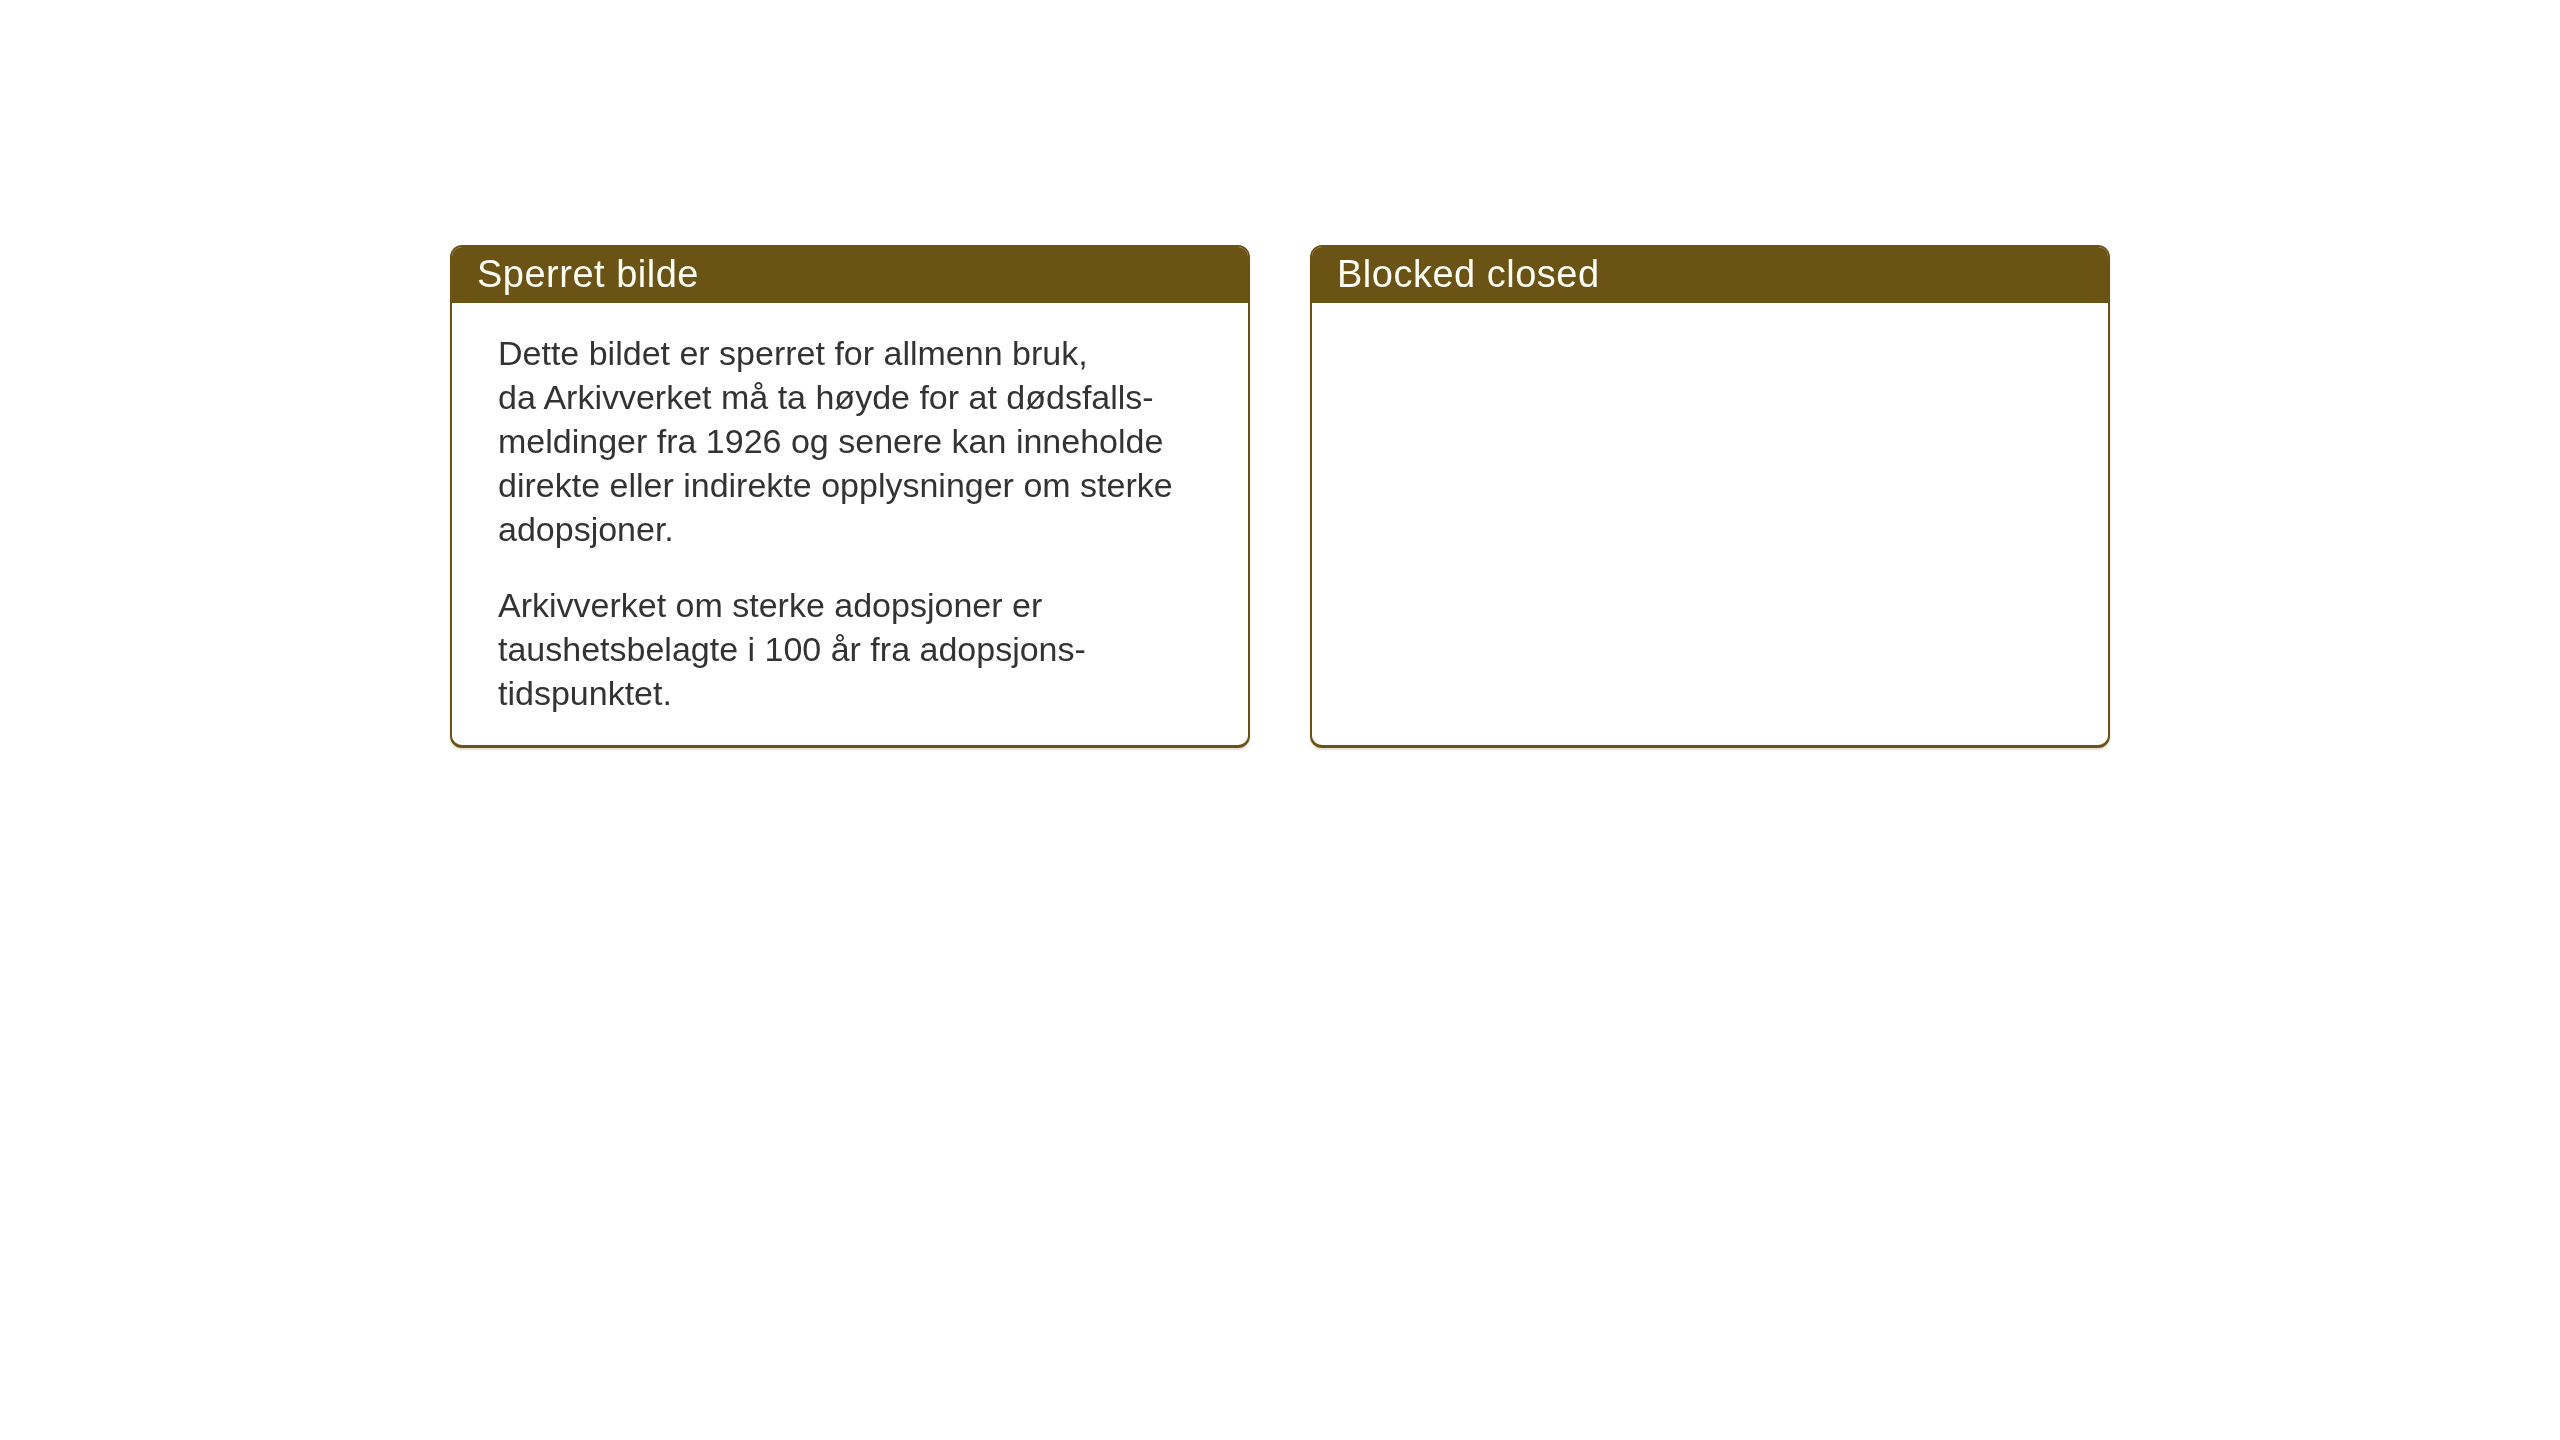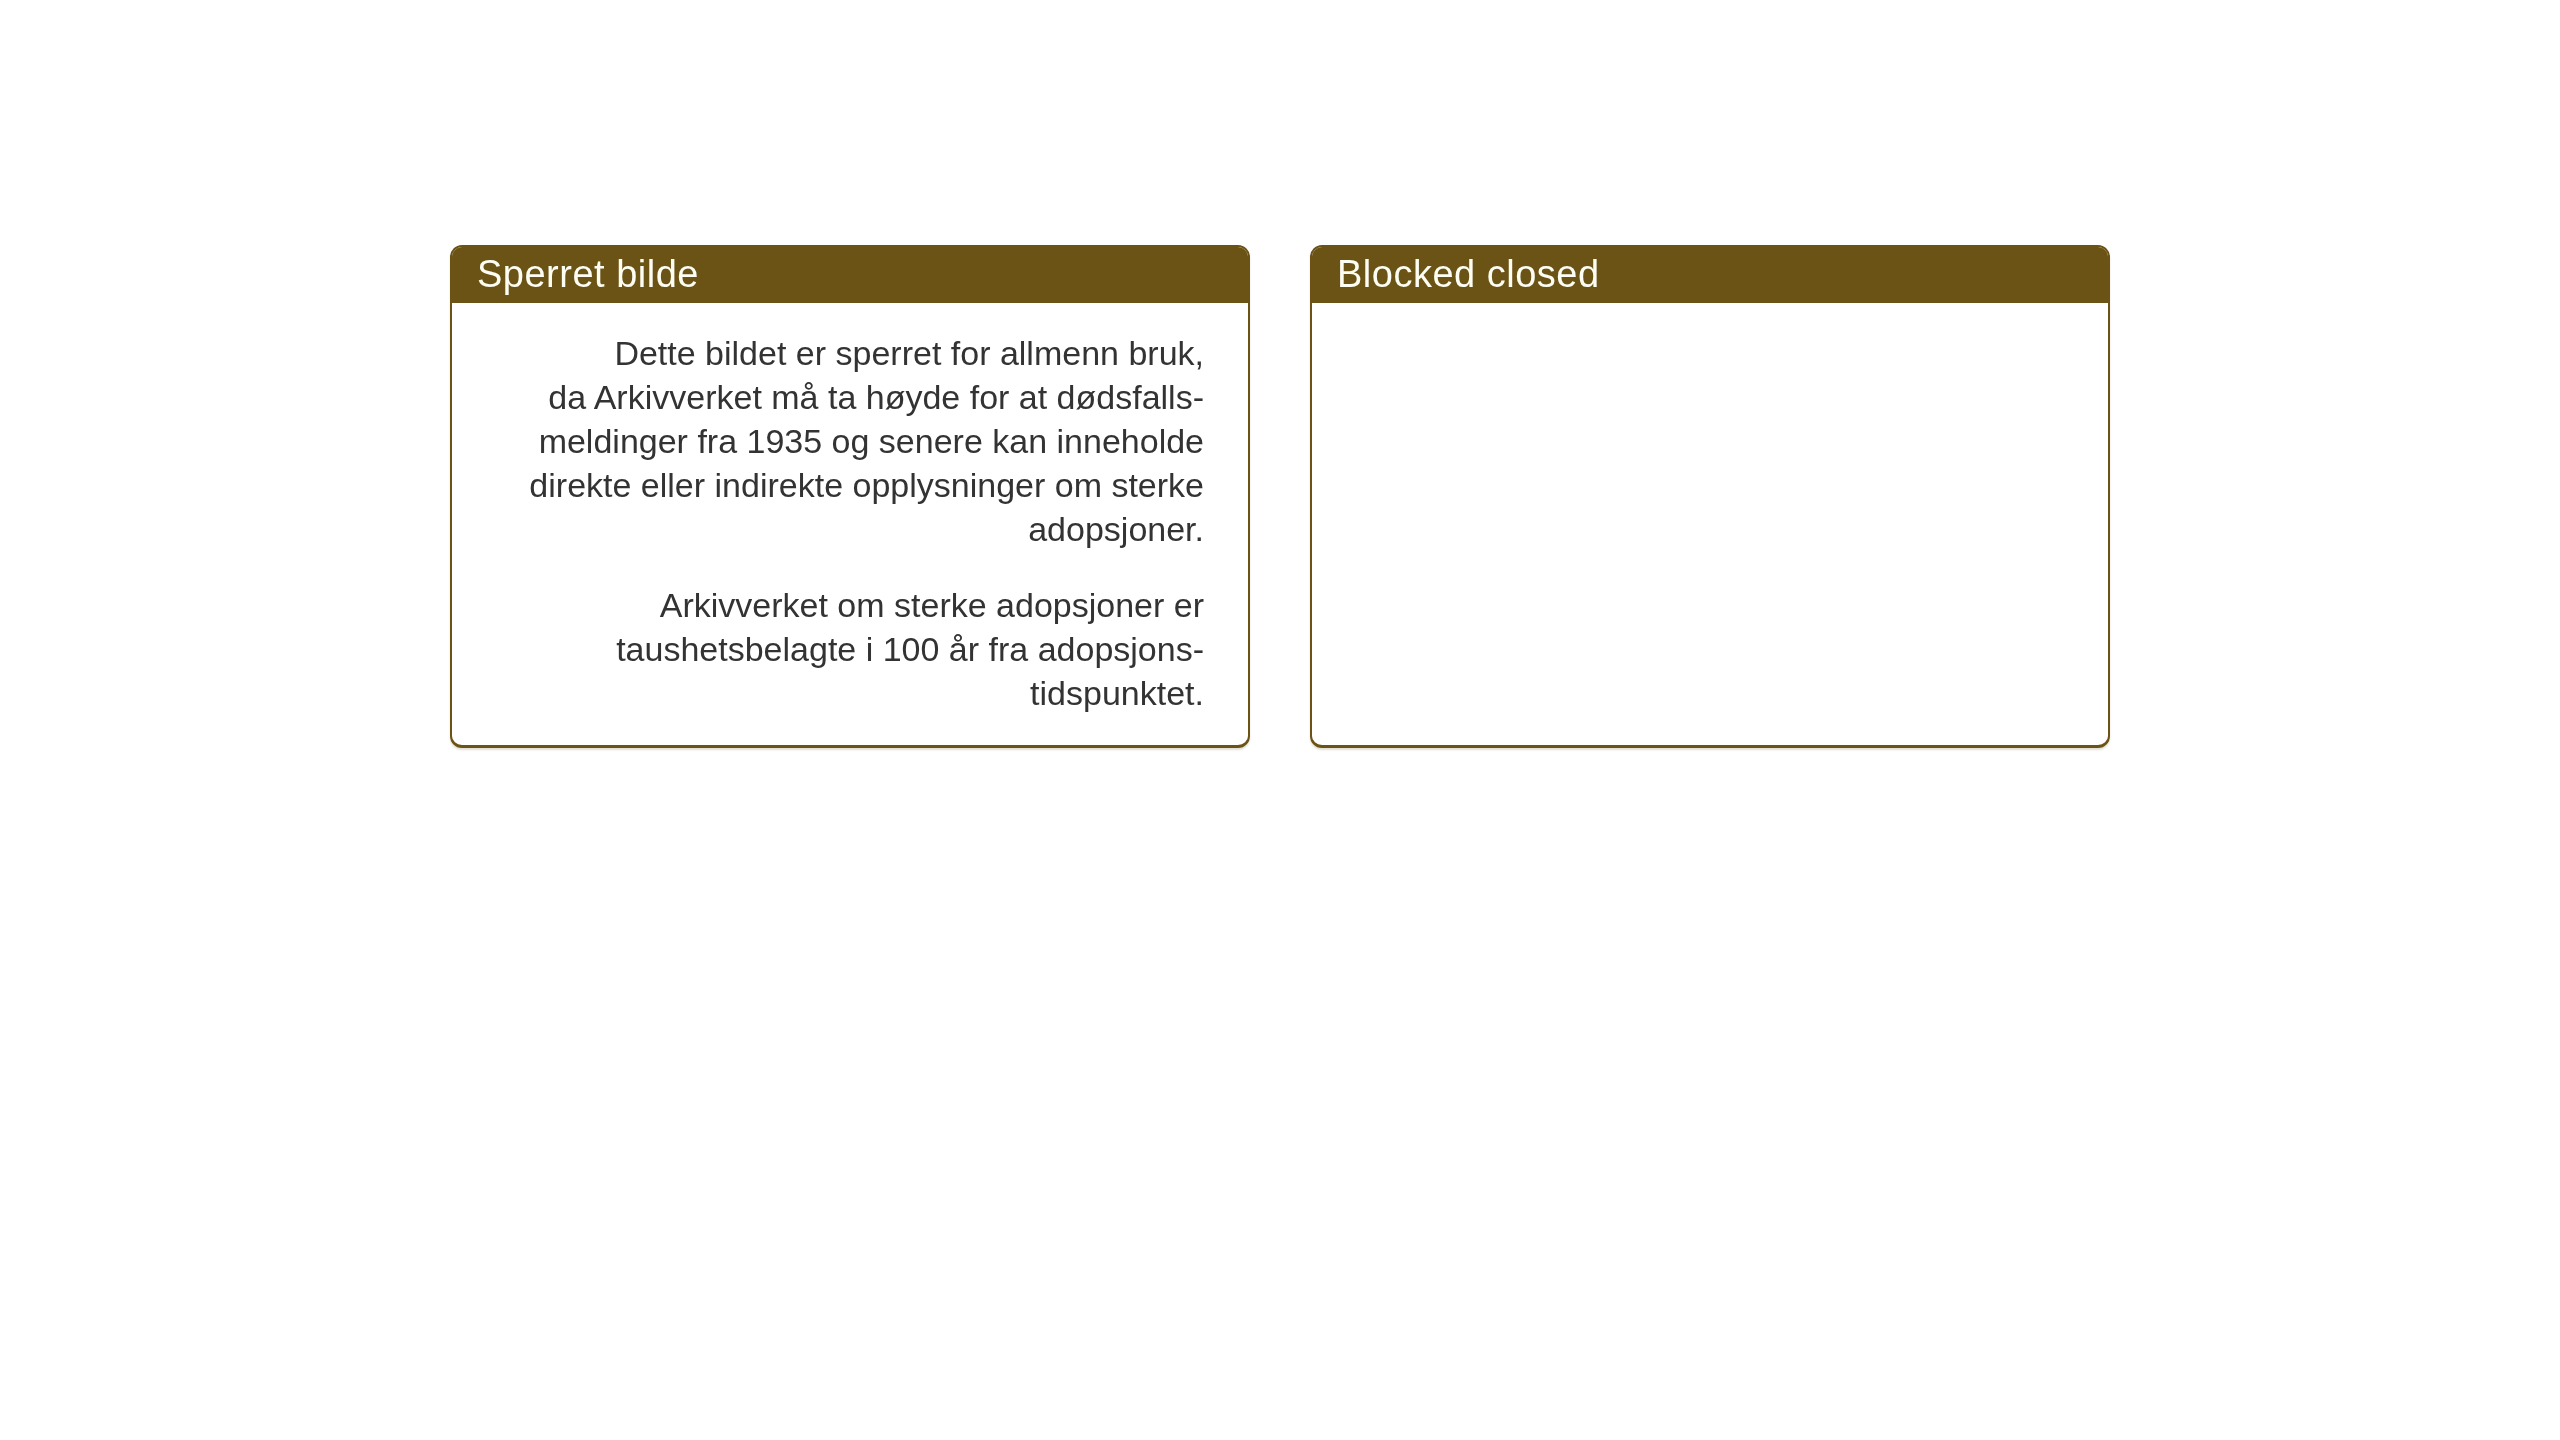--- a/index.html
+++ b/index.html
@@ -26,21 +26,21 @@
     top: 245px;
     width: 800px;
     height: 503px;
     background: #ffffff;
     border: 2px solid var(--card-border);
     border-bottom-width: 3px;
     border-radius: 12px;
     box-shadow: 0 2px 2px rgba(90, 70, 20, 0.18);
     overflow: hidden;
   }
-  .notice-card.card-no { left: 450px; text-align: right; }
+  .notice-card.card-no { left: 450px; }
   .notice-card.card-en { left: 1310px; }
   .card-header {
     height: 57px;
     background: var(--header-bg);
     border-radius: 9px 9px 0 0;
     display: flex;
     align-items: center;
     padding: 0 26px;
     margin: -1px -1px 0 -1px; 
   }
@@ -70,21 +70,21 @@
 
 <div class="stage">
 
   <section class="notice-card card-no">
     <header class="card-header">
       <span class="card-title">Sperret bilde</span>
     </header>
     <div class="card-body">
       <p>Dette bildet er sperret for allmenn bruk,
 da Arkivverket må ta høyde for at dødsfalls-
-meldinger fra 1935 og senere kan inneholde
+meldinger fra 1926 og senere kan inneholde
 direkte eller indirekte opplysninger om sterke
 adopsjoner.</p>
       <p>Arkivverket om sterke adopsjoner er
 taushetsbelagte i 100 år fra adopsjons-
 tidspunktet.</p>
     </div>
   </section>
 
   <section class="notice-card card-en">
     <header class="card-header">

